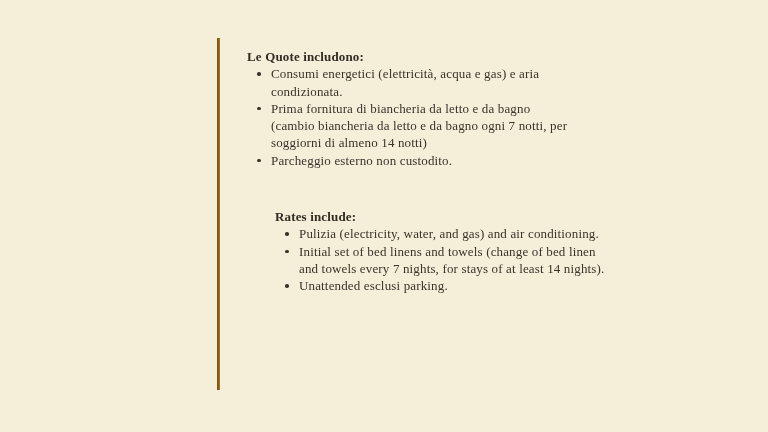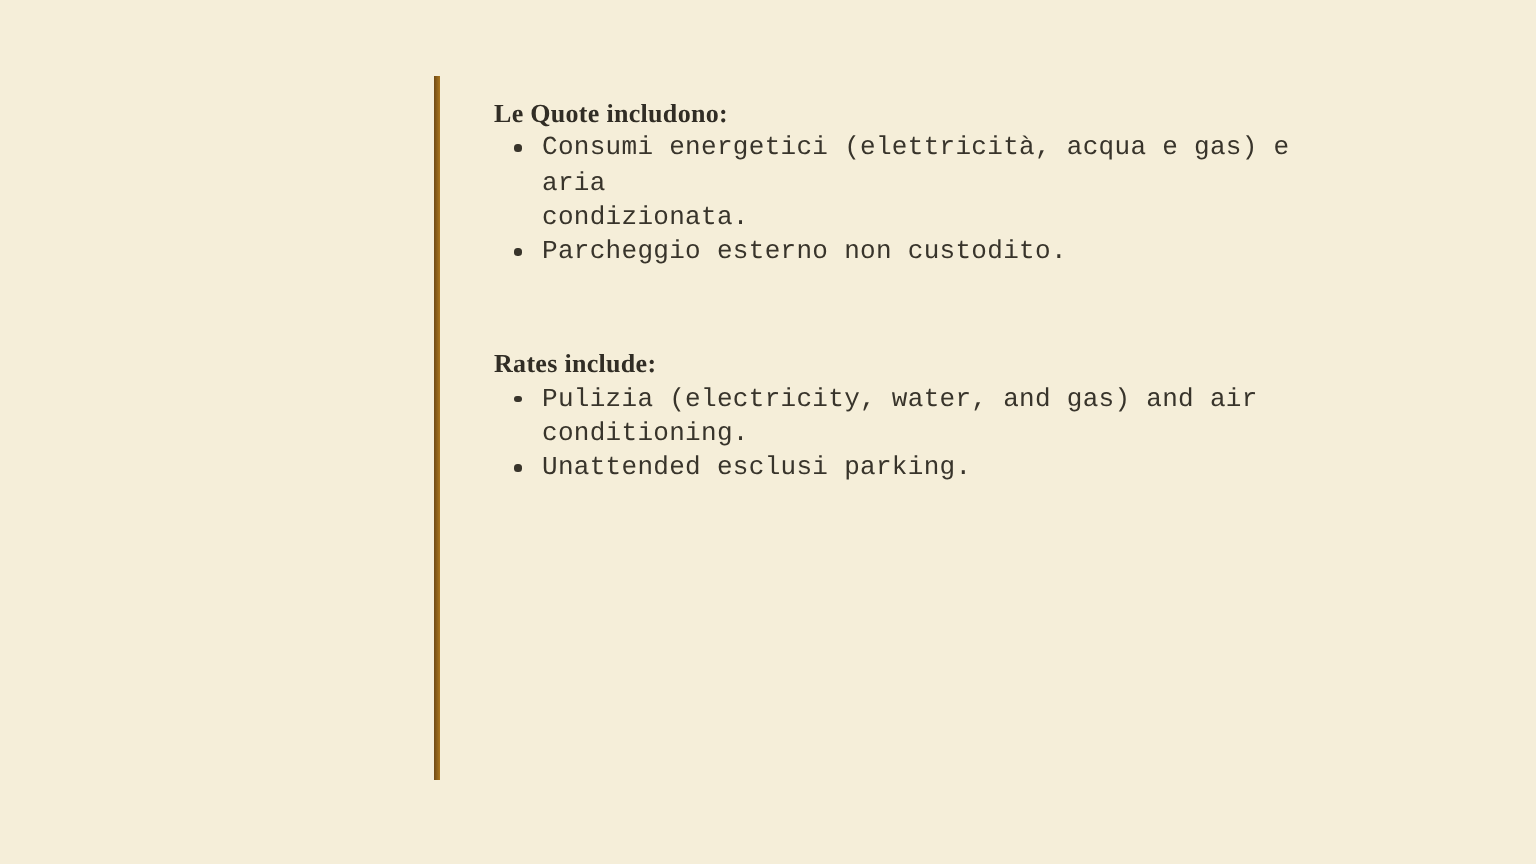--- a/index.html
+++ b/index.html
@@ -31,38 +31,38 @@
     position: absolute;
     left: 247px;
     top: 48px;
     width: 400px;
     font-size: 13px;
     line-height: 17.3px;
     letter-spacing: 0.15px;
   }
   .block + .block {
     margin-top: 39px;
+    margin-left: 28px;
   }
   .section-heading {
     margin: 0;
     font-size: 13px;
     line-height: 17.3px;
     font-weight: bold;
     color: #312d25;
   }
   ul.bullet-list {
     margin: 0;
     padding: 0;
     list-style: none;
   }
   ul.bullet-list li {
     position: relative;
     padding-left: 24px;
     white-space: pre-line;
-    font-family: Liberation Mono, monospace;
   }
   ul.bullet-list li::before {
     content: "";
     position: absolute;
     left: 10px;
     top: 7px;
     width: 3.5px;
     height: 3.5px;
     border-radius: 50%;
     background: #38342b;
@@ -75,26 +75,31 @@
 
   <div class="accent-line"></div>
 
   <div class="content">
 
     <section class="block">
       <h2 class="section-heading">Le Quote includono:</h2>
       <ul class="bullet-list">
         <li>Consumi energetici (elettricità, acqua e gas) e aria
 condizionata.</li>
+        <li>Prima fornitura di biancheria da letto e da bagno
+(cambio biancheria da letto e da bagno ogni 7 notti, per
+soggiorni di almeno 14 notti)</li>
         <li>Parcheggio esterno non custodito.</li>
       </ul>
     </section>
 
     <section class="block">
       <h2 class="section-heading">Rates include:</h2>
       <ul class="bullet-list">
         <li>Pulizia (electricity, water, and gas) and air conditioning.</li>
+        <li>Initial set of bed linens and towels (change of bed linen
+and towels every 7 nights, for stays of at least 14 nights).</li>
         <li>Unattended esclusi parking.</li>
       </ul>
     </section>
 
   </div>
 </div>
 
 </body></html>

